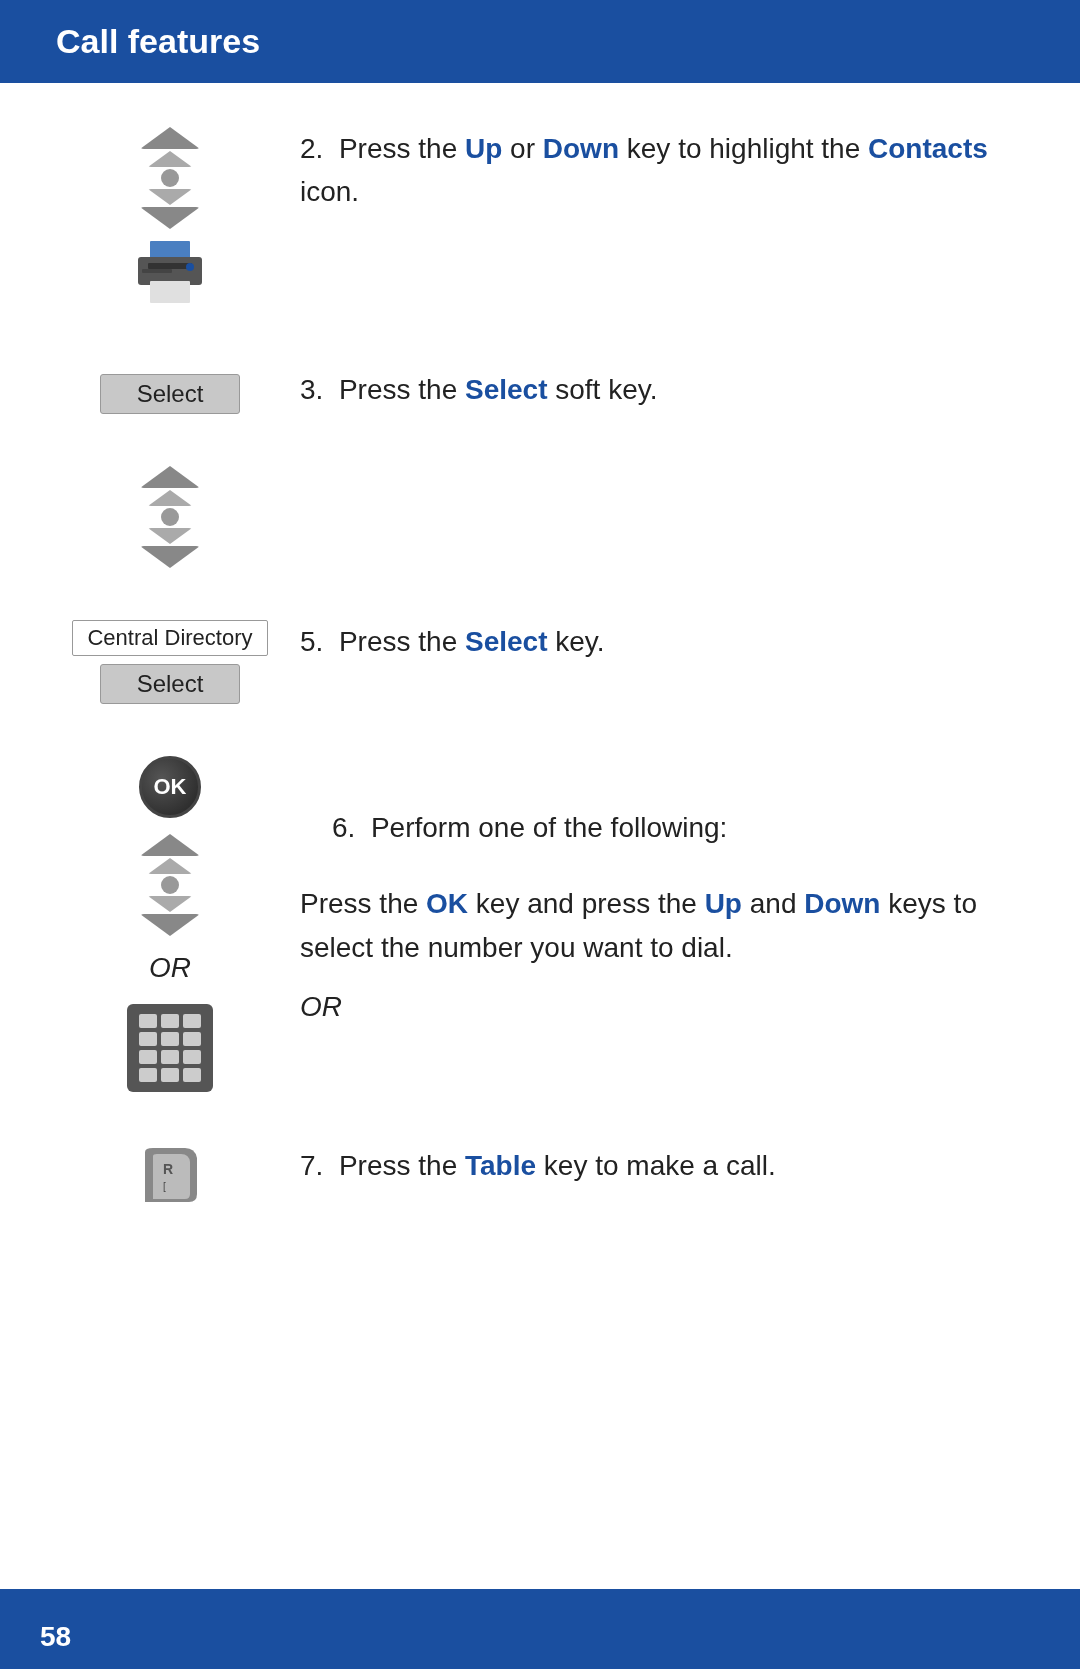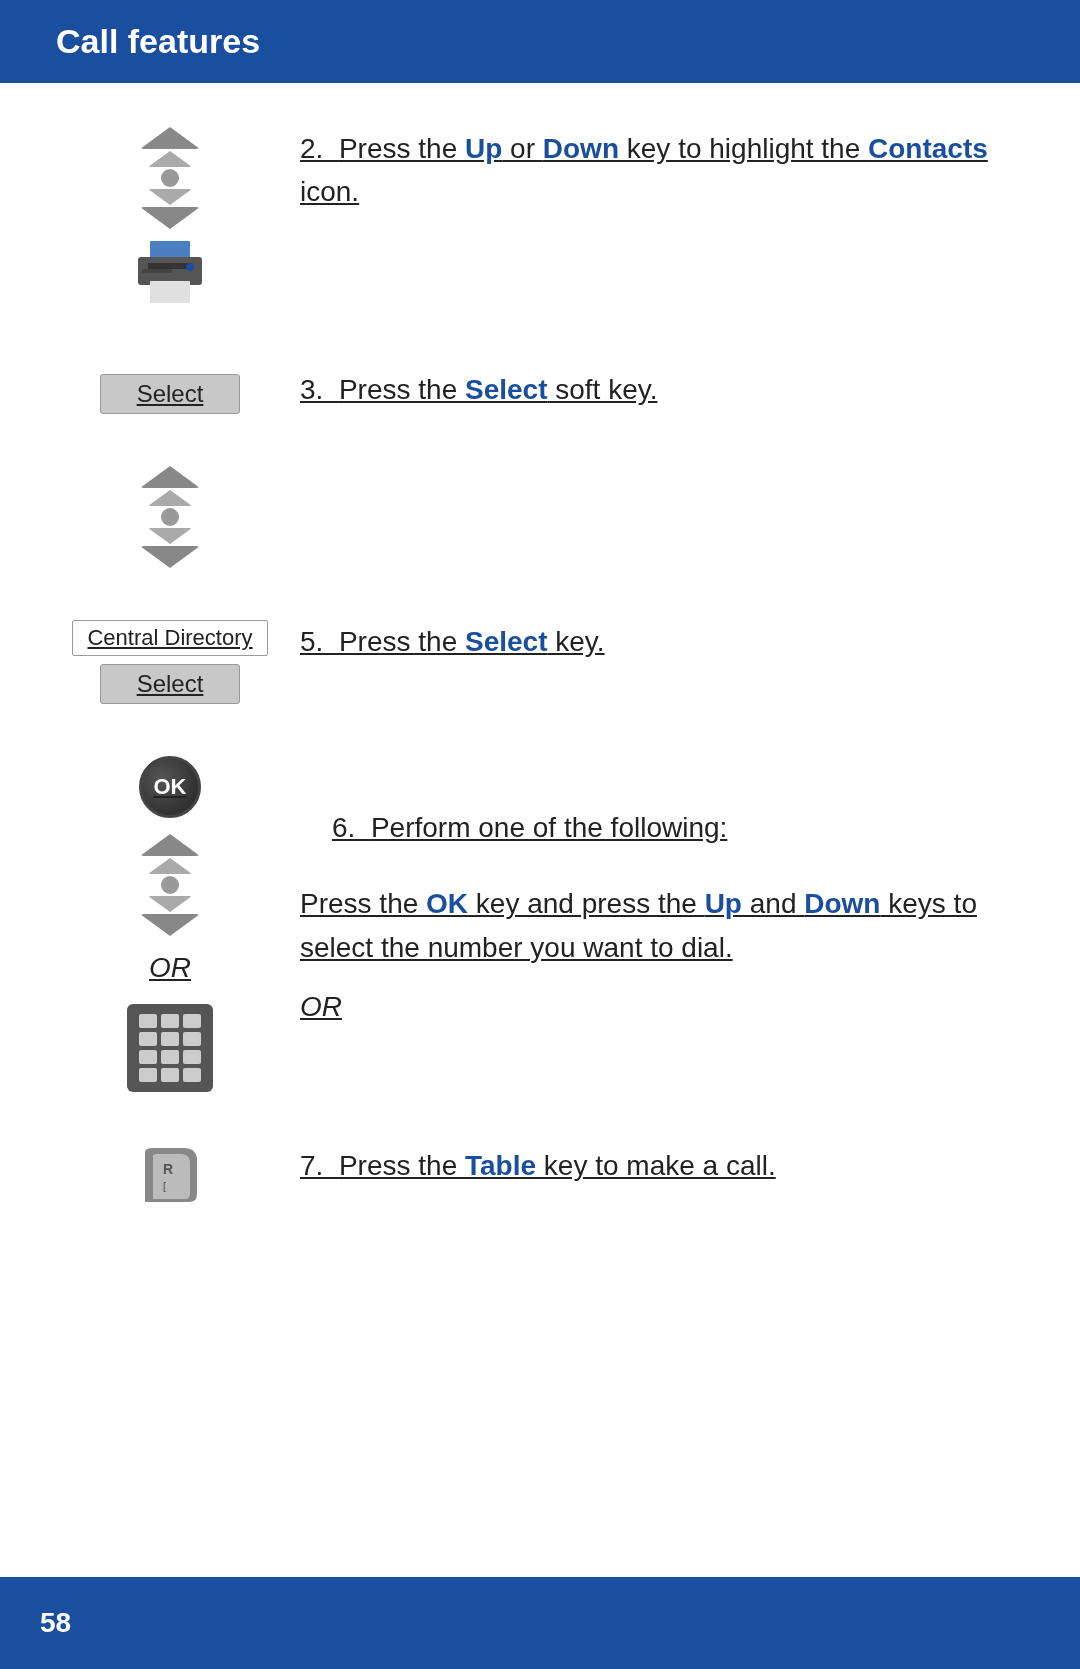--- a/index.html
+++ b/index.html
@@ -23,21 +23,20 @@
     }
     .header-title {
       color: #ffffff;
       font-size: 34px;
       font-weight: bold;
     }
 
     
     .content {
       padding: 40px 60px 40px 60px;
-      text-decoration: underline;
     }
 
     
     .step-row {
       display: flex;
       align-items: flex-start;
       margin-bottom: 48px;
     }
     .step-icon {
       width: 220px;
@@ -178,25 +177,25 @@
       align-items: center;
       gap: 6px;
     }
 
     
     .footer {
       position: absolute;
       bottom: 0;
       left: 0;
       right: 0;
-      height: 92px;
+      height: 80px;
       background: #1a4fa0;
       display: flex;
-      align-items: center;
-      padding: 4px 40px;
+      align-items: flex-end;
+      padding: 16px 40px;
     }
     .footer-page {
       color: #fff;
       font-size: 28px;
       font-weight: bold;
     }
   </style>
 </head>
 <body>
 

